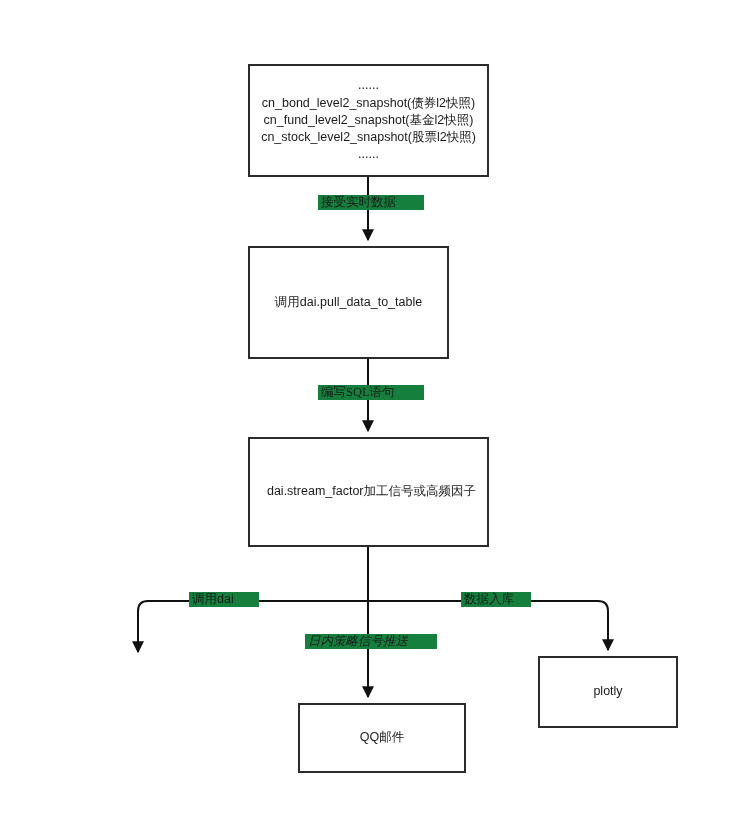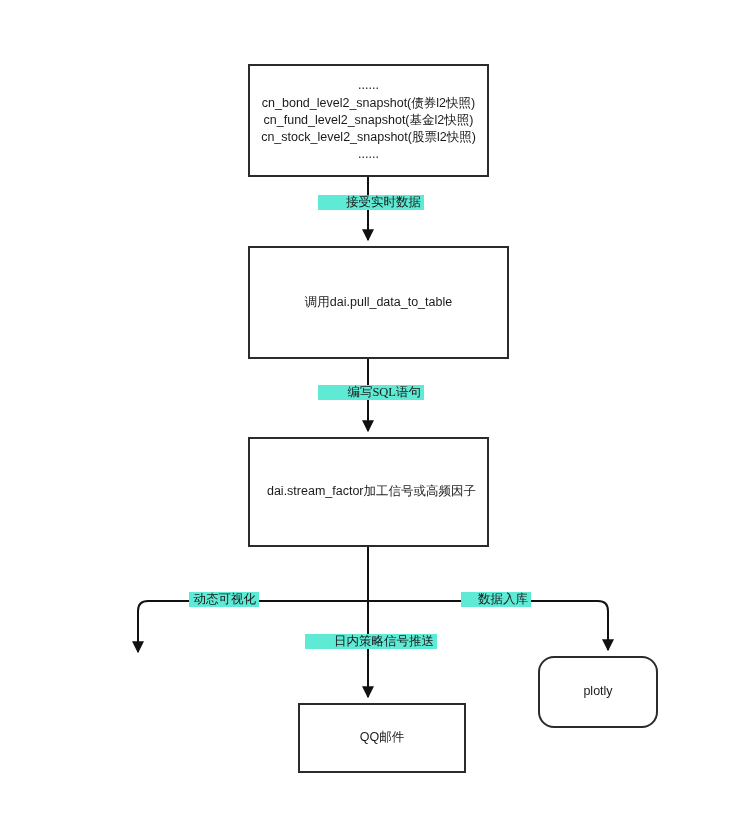--- a/index.html
+++ b/index.html
@@ -41,41 +41,41 @@
     color: #1a1a1a;
     white-space: pre-line;
     padding: 2px 6px;
   }
   .node .node-text {
     display: block;
     width: 100%;
   }
   .edge-label {
     position: absolute;
-    background: #5eead4;
+    background: #15803d;
     font-size: 12.5px;
     color: #1a1a1a;
     white-space: nowrap;
-    text-align: right;
+    text-align: left;
     padding: 0 3px;
     line-height: 1.2;
   }
   
   #node-sources   { left: 248px; top: 64px;  width: 241px; height: 113px; }
-  #node-pull      { left: 248px; top: 246px; width: 261px; height: 113px; }
+  #node-pull      { left: 248px; top: 246px; width: 201px; height: 113px; }
   #node-factor    { left: 248px; top: 437px; width: 241px; height: 110px; padding-left: 12px; }
   #node-writebdb  { left: 68px;  top: 658px; width: 141px; height: 70px;  }
   #node-qqmail    { left: 298px; top: 703px; width: 168px; height: 70px;  }
-  #node-plotly    { left: 538px; top: 656px; width: 120px; height: 72px; border-radius: 16px;  }
+  #node-plotly    { left: 538px; top: 656px; width: 140px; height: 72px;  }
 
   
   #label-realtime { left: 318px; top: 195px; width: 100px; }
   #label-sql      { left: 318px; top: 385px; width: 100px; font-family: Liberation Serif, serif; }
   #label-store    { left: 189px; top: 592px; width: 64px;  }
-  #label-push     { left: 305px; top: 634px; width: 126px; }
+  #label-push     { left: 305px; top: 634px; width: 126px; font-style: italic; }
   #label-viz      { left: 461px; top: 592px; width: 64px;  }
 </style>
 </head>
 <body>
 
 <div id="canvas">
 
   <svg class="edges" viewBox="0 0 754 836" xmlns="http://www.w3.org/2000/svg">
     <defs>
       <marker id="arrow" viewBox="0 0 10 10" refX="9" refY="5" markerWidth="6" markerHeight="6" orient="auto-start-reverse">
@@ -118,19 +118,19 @@
   </div>
 
   <div class="node" id="node-plotly">
     <span class="node-text">plotly</span>
   </div>
 
   <div class="edge-label" id="label-realtime">接受实时数据</div>
 
   <div class="edge-label" id="label-sql">编写SQL语句</div>
 
-  <div class="edge-label" id="label-store">动态可视化</div>
+  <div class="edge-label" id="label-store">调用dai</div>
 
   <div class="edge-label" id="label-push">日内策略信号推送</div>
 
   <div class="edge-label" id="label-viz">数据入库</div>
 
 </div>
 
 </body></html>

